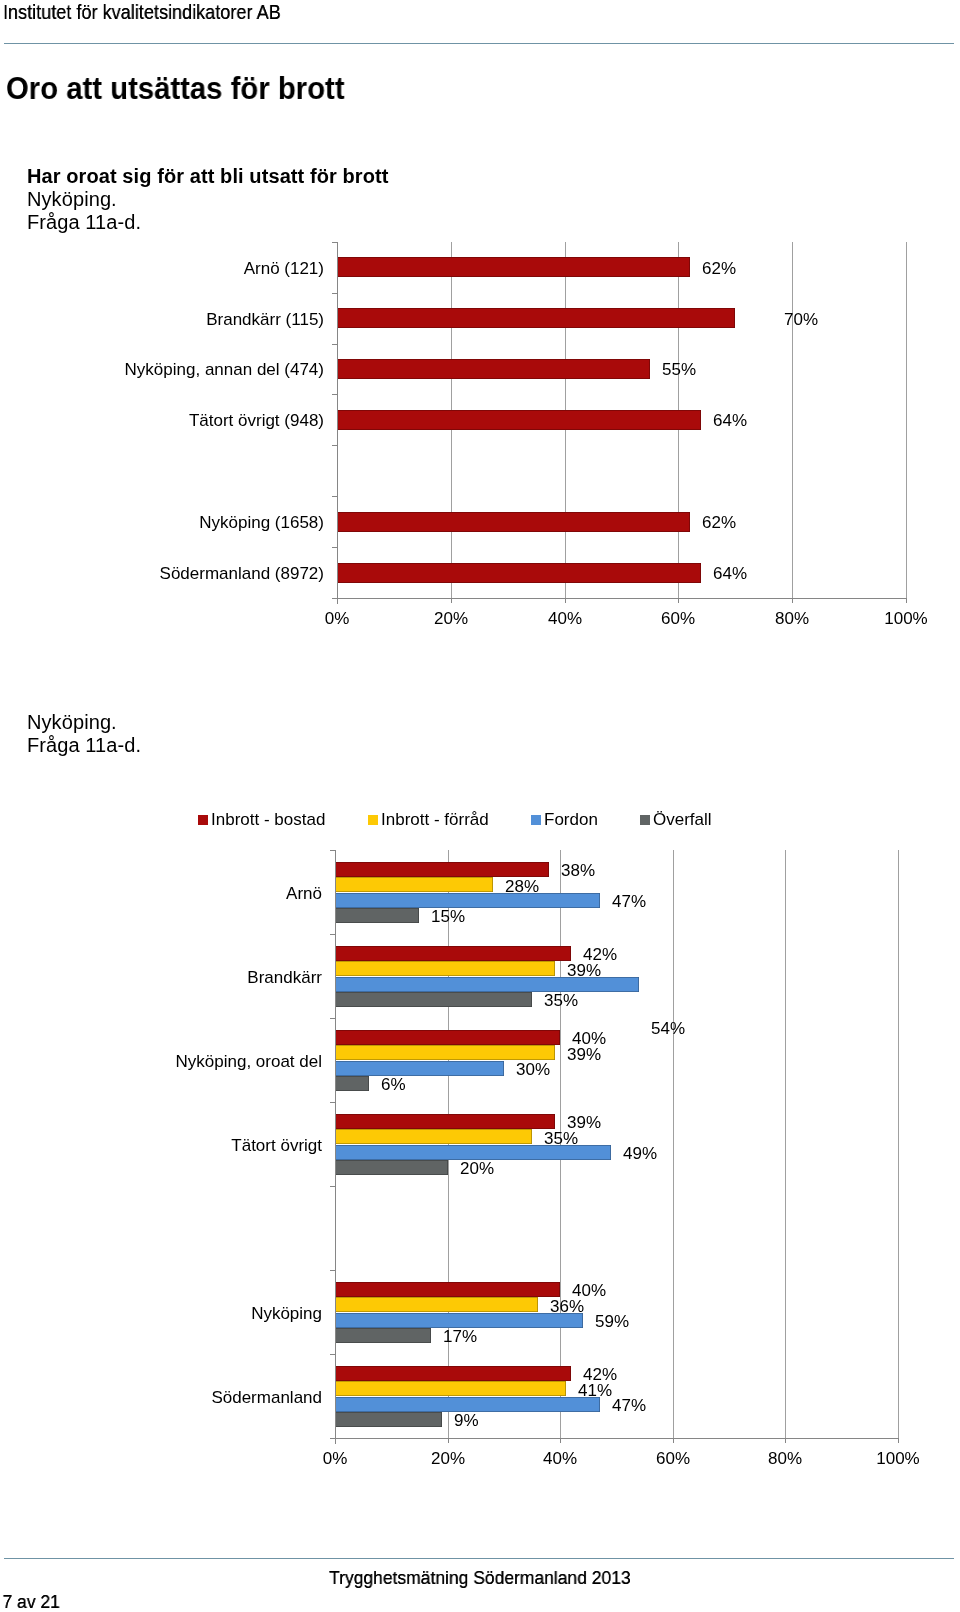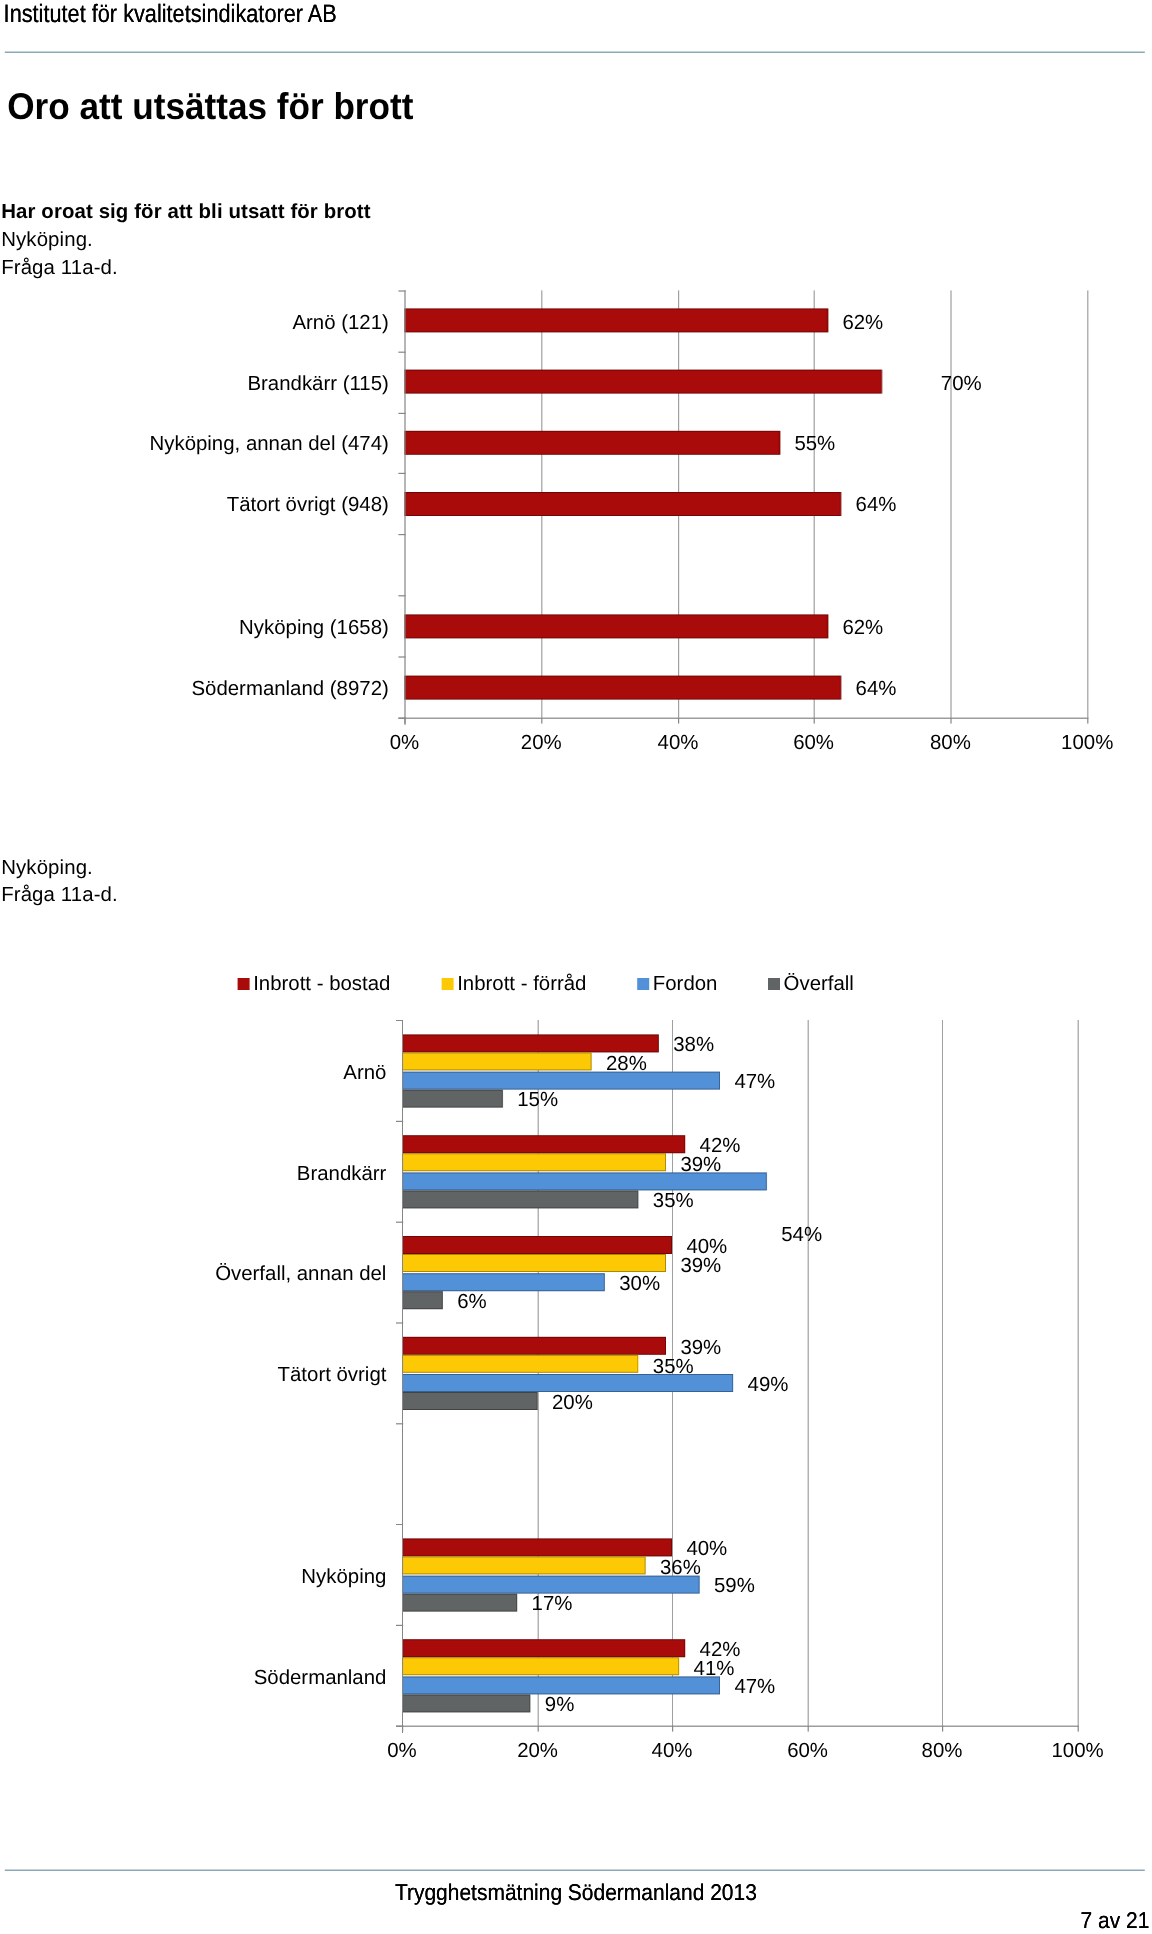--- a/index.html
+++ b/index.html
@@ -1,21 +1,21 @@
 <!DOCTYPE html>
 <html><head>
 <meta charset="utf-8">
 <style>
   html,body{margin:0;padding:0;background:#fff;}
   body{width:960px;height:1612px;position:relative;font-family:"Liberation Sans",sans-serif;-webkit-font-smoothing:antialiased;}
   body *{will-change:transform;} 
   .hdr{position:absolute;left:3px;top:0px;font-size:21px;color:#000;text-shadow:0 0 0.4px #000;transform:scaleX(0.862);transform-origin:left top;white-space:nowrap;}
   .hrule{position:absolute;left:4px;width:950px;height:1.3px;background:#6f93a5;}
   .title{position:absolute;left:6px;font-size:31px;font-weight:bold;color:#000;transform:scaleX(0.945);transform-origin:left top;white-space:nowrap;}
-  .qblock{position:absolute;left:1px;font-size:17px;color:#000;line-height:23px;letter-spacing:0.09px;}
+  .qblock{position:absolute;left:27px;font-size:20px;color:#000;line-height:23px;letter-spacing:0.09px;}
   .qblock .b{font-weight:bold;}
   .ftr{position:absolute;left:0;width:960px;font-size:19px;color:#000;text-shadow:0 0 0.4px #000;}
   .ftr span{display:inline-block;transform:scaleX(0.92);transform-origin:center top;}
   .chart{position:absolute;}
   .gridline{position:absolute;width:1px;background:#a0a0a0;}
   .axisline{position:absolute;background:#868686;}
   .tickmark{position:absolute;width:5px;height:1px;background:#868686;}
   .bar{position:absolute;box-sizing:border-box;box-shadow:inset 0 0 0 0.8px rgba(0,0,0,0.32);}
   .catlabel{position:absolute;font-size:17px;color:#000;text-align:right;white-space:nowrap;}
   .dlabel{position:absolute;font-size:17px;color:#000;white-space:nowrap;}
@@ -107,21 +107,21 @@
     <div class="dlabel" style="left:544.05px;top:991.075px">35%</div>
     <div class="catlabel" style="left:85px;width:237px;top:968.2px">Brandkärr</div>
     <div class="bar" style="left:335px;top:1030.2px;width:225.2px;height:15.25px;background:#A90A0A"></div>
     <div class="dlabel" style="left:572.2px;top:1029.325px">40%</div>
     <div class="bar" style="left:335px;top:1045.45px;width:219.57px;height:15.25px;background:#FDC905"></div>
     <div class="dlabel" style="left:566.5699999999999px;top:1044.575px">39%</div>
     <div class="bar" style="left:335px;top:1060.7px;width:168.9px;height:15.25px;background:#5290D8"></div>
     <div class="dlabel" style="left:515.9px;top:1059.825px">30%</div>
     <div class="bar" style="left:335px;top:1075.95px;width:33.78px;height:15.25px;background:#606464"></div>
     <div class="dlabel" style="left:380.78px;top:1075.075px">6%</div>
-    <div class="catlabel" style="left:85px;width:237px;top:1052.2px">Överfall, annan del</div>
+    <div class="catlabel" style="left:85px;width:237px;top:1052.2px">Nyköping, oroat del</div>
     <div class="bar" style="left:335px;top:1114.2px;width:219.57px;height:15.25px;background:#A90A0A"></div>
     <div class="dlabel" style="left:566.5699999999999px;top:1113.325px">39%</div>
     <div class="bar" style="left:335px;top:1129.45px;width:197.05px;height:15.25px;background:#FDC905"></div>
     <div class="dlabel" style="left:544.05px;top:1128.575px">35%</div>
     <div class="bar" style="left:335px;top:1144.7px;width:275.87px;height:15.25px;background:#5290D8"></div>
     <div class="dlabel" style="left:622.87px;top:1143.825px">49%</div>
     <div class="bar" style="left:335px;top:1159.95px;width:112.6px;height:15.25px;background:#606464"></div>
     <div class="dlabel" style="left:459.6px;top:1159.075px">20%</div>
     <div class="catlabel" style="left:85px;width:237px;top:1136.2px">Tätort övrigt</div>
     <div class="bar" style="left:335px;top:1282.2px;width:225.2px;height:15.25px;background:#A90A0A"></div>
@@ -164,13 +164,13 @@
     <div class="xtick" style="left:745.4px;width:80px;top:1449px">80%</div>
     <div class="tickmark" style="left:898px;top:1438px;width:1px;height:5px"></div>
     <div class="xtick" style="left:858px;width:80px;top:1449px">100%</div>
     <div class="legend" style="left:198px;top:810px"><div class="legend-item" style="display:inline-block;margin-right:42.5px"><div class="sw" style="background:#A90A0A"></div><span>Inbrott - bostad</span></div><div class="legend-item" style="display:inline-block;margin-right:42.5px"><div class="sw" style="background:#FDC905"></div><span>Inbrott - förråd</span></div><div class="legend-item" style="display:inline-block;margin-right:42.5px"><div class="sw" style="background:#5290D8"></div><span>Fordon</span></div><div class="legend-item" style="display:inline-block;margin-right:42.5px"><div class="sw" style="background:#606464"></div><span>Överfall</span></div></div>
   </div>
 <div class="hdr">Institutet för kvalitetsindikatorer AB</div>
 <div class="hrule" style="top:43px"></div>
 <div class="title" style="top:71px">Oro att utsättas för brott</div>
 <div class="hrule" style="top:1558px"></div>
 <div class="ftr" style="top:1567px;text-align:center"><span>Trygghetsmätning Södermanland 2013</span></div>
-<div class="ftr" style="top:1591px;text-align:right"><span>7 av 21</span></div>
+<div class="ftr" style="top:1591px;text-align:left"><span>7 av 21</span></div>
 
 </body></html>

